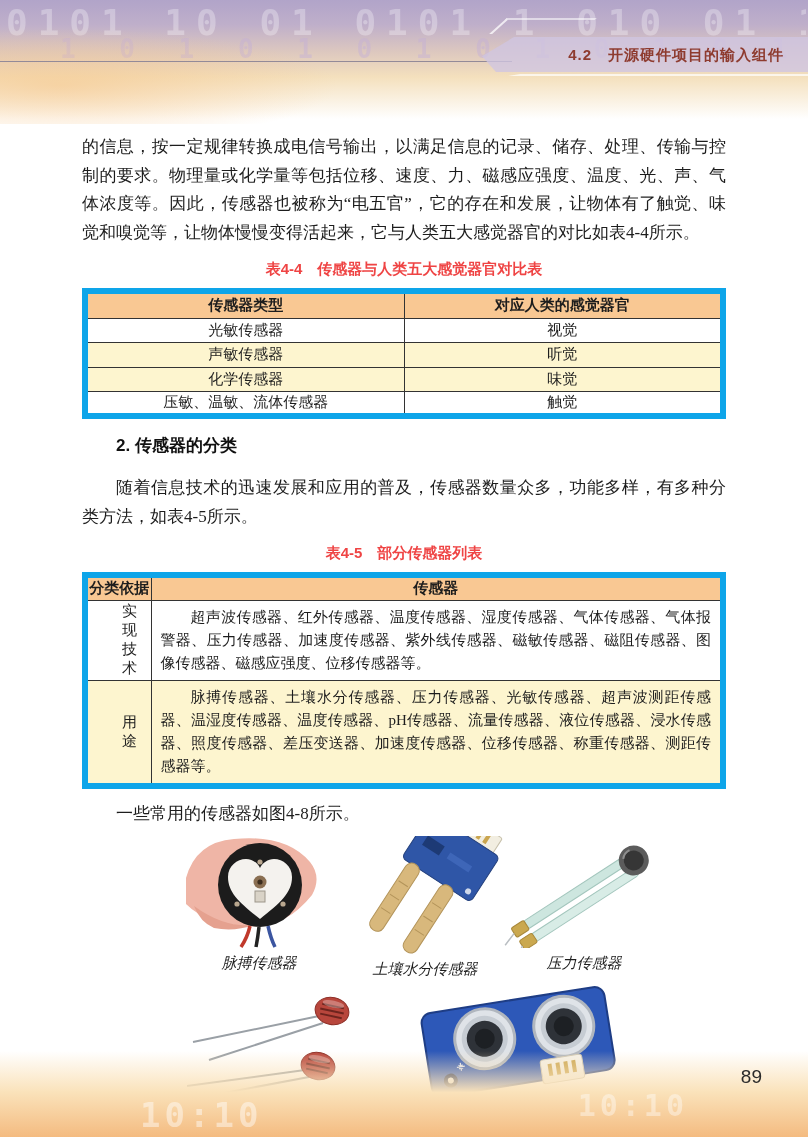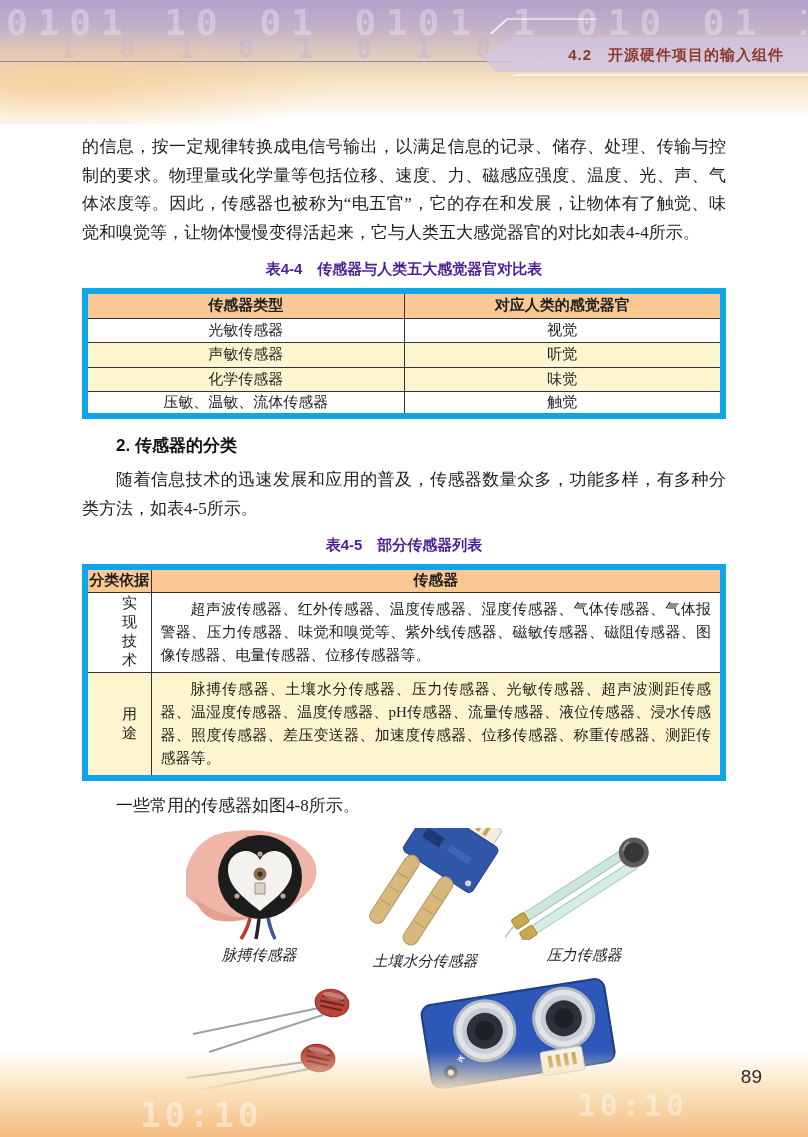--- a/index.html
+++ b/index.html
@@ -38,35 +38,35 @@
   .bin-bottom2 { position:absolute; bottom:14px; right:120px; font-family:"DejaVu Sans Mono", monospace;
     font-weight:bold; font-size:30px; letter-spacing:4px; color:rgba(255,255,255,0.4); }
   .page-num { position:absolute; top:1066px; right:46px; font-family:"Liberation Sans", sans-serif;
     font-size:19px; color:#2b2b2b; }
 
   
   .content { position:absolute; top:133px; left:82px; width:644px; color:#1d1d1d; }
   .para { font-size:17px; line-height:28.5px; text-align:justify; }
   .indent { text-indent:2em; }
   .tbl-title { margin:13px 0 9px; text-align:center; font-family:"Liberation Sans", sans-serif;
-    font-weight:bold; font-size:15px; color:#4c1d95; }
+    font-weight:bold; font-size:15px; color:#ef4444; }
   table.tbl { width:100%; border-collapse:collapse; border:6px solid #0ea5e9; }
   table.tbl th, table.tbl td { border:1px solid #333; }
   
   .t44 th { background:#f9c893; font-family:"Liberation Sans", sans-serif; font-weight:bold;
     font-size:15px; height:27px; text-align:center; }
   .t44 td { font-size:15px; height:24.5px; text-align:center; }
   .t44 tr.alt td { background:#fdf5cf; }
   
   .t45 th { background:#f9c893; font-family:"Liberation Sans", sans-serif; font-weight:bold;
     font-size:15px; height:25px; text-align:center; }
   .t45 .lbl { width:66px; font-size:15px;padding-left:34px; }
   .t45 .cnt { font-size:15px; line-height:23px; text-align:justify; text-indent:2em; padding:5px 9px; }
   .t45 tr.yellow td { background:#fdf5cf; }
-  .h2 { margin:15px 0 9px; padding-left:34px; font-family:"Liberation Sans", sans-serif;
+  .h2 { margin:15px 0 17px; padding-left:34px; font-family:"Liberation Sans", sans-serif;
     font-weight:bold; font-size:17px; color:#111; }
   .p-mid { margin-bottom:9px; }
   .p-fig { margin:11px 0 4px; }
 
   
   .figure { position:relative; height:330px; }
   .fig-item { position:absolute; text-align:center; }
   .fig-label { font-size:15px; color:#1d1d1d; margin-top:2px;font-style:italic; }
   .fi-pulse { left:98px; top:0; width:158px; }
   .fi-soil  { left:258px; top:4px; width:170px; }
@@ -133,21 +133,21 @@
     <table class="tbl t45">
       <thead>
         <tr>
           <th style="width:66px">分类依据</th>
           <th>传感器</th>
         </tr>
       </thead>
       <tbody>
         <tr>
           <td class="lbl">实现技术</td>
-          <td class="cnt">超声波传感器、红外传感器、温度传感器、湿度传感器、气体传感器、气体报警器、压力传感器、味觉和嗅觉等、紫外线传感器、磁敏传感器、磁阻传感器、图像传感器、电量传感器、位移传感器等。</td>
+          <td class="cnt">超声波传感器、红外传感器、温度传感器、湿度传感器、气体传感器、气体报警器、压力传感器、加速度传感器、紫外线传感器、磁敏传感器、磁阻传感器、图像传感器、磁感应强度、位移传感器等。</td>
         </tr>
         <tr class="yellow">
           <td class="lbl">用途</td>
           <td class="cnt">脉搏传感器、土壤水分传感器、压力传感器、光敏传感器、超声波测距传感器、温湿度传感器、温度传感器、pH传感器、流量传感器、液位传感器、浸水传感器、照度传感器、差压变送器、加速度传感器、位移传感器、称重传感器、测距传感器等。</td>
         </tr>
       </tbody>
     </table>
 
     <p class="para indent p-fig">一些常用的传感器如图4-8所示。</p>
 

